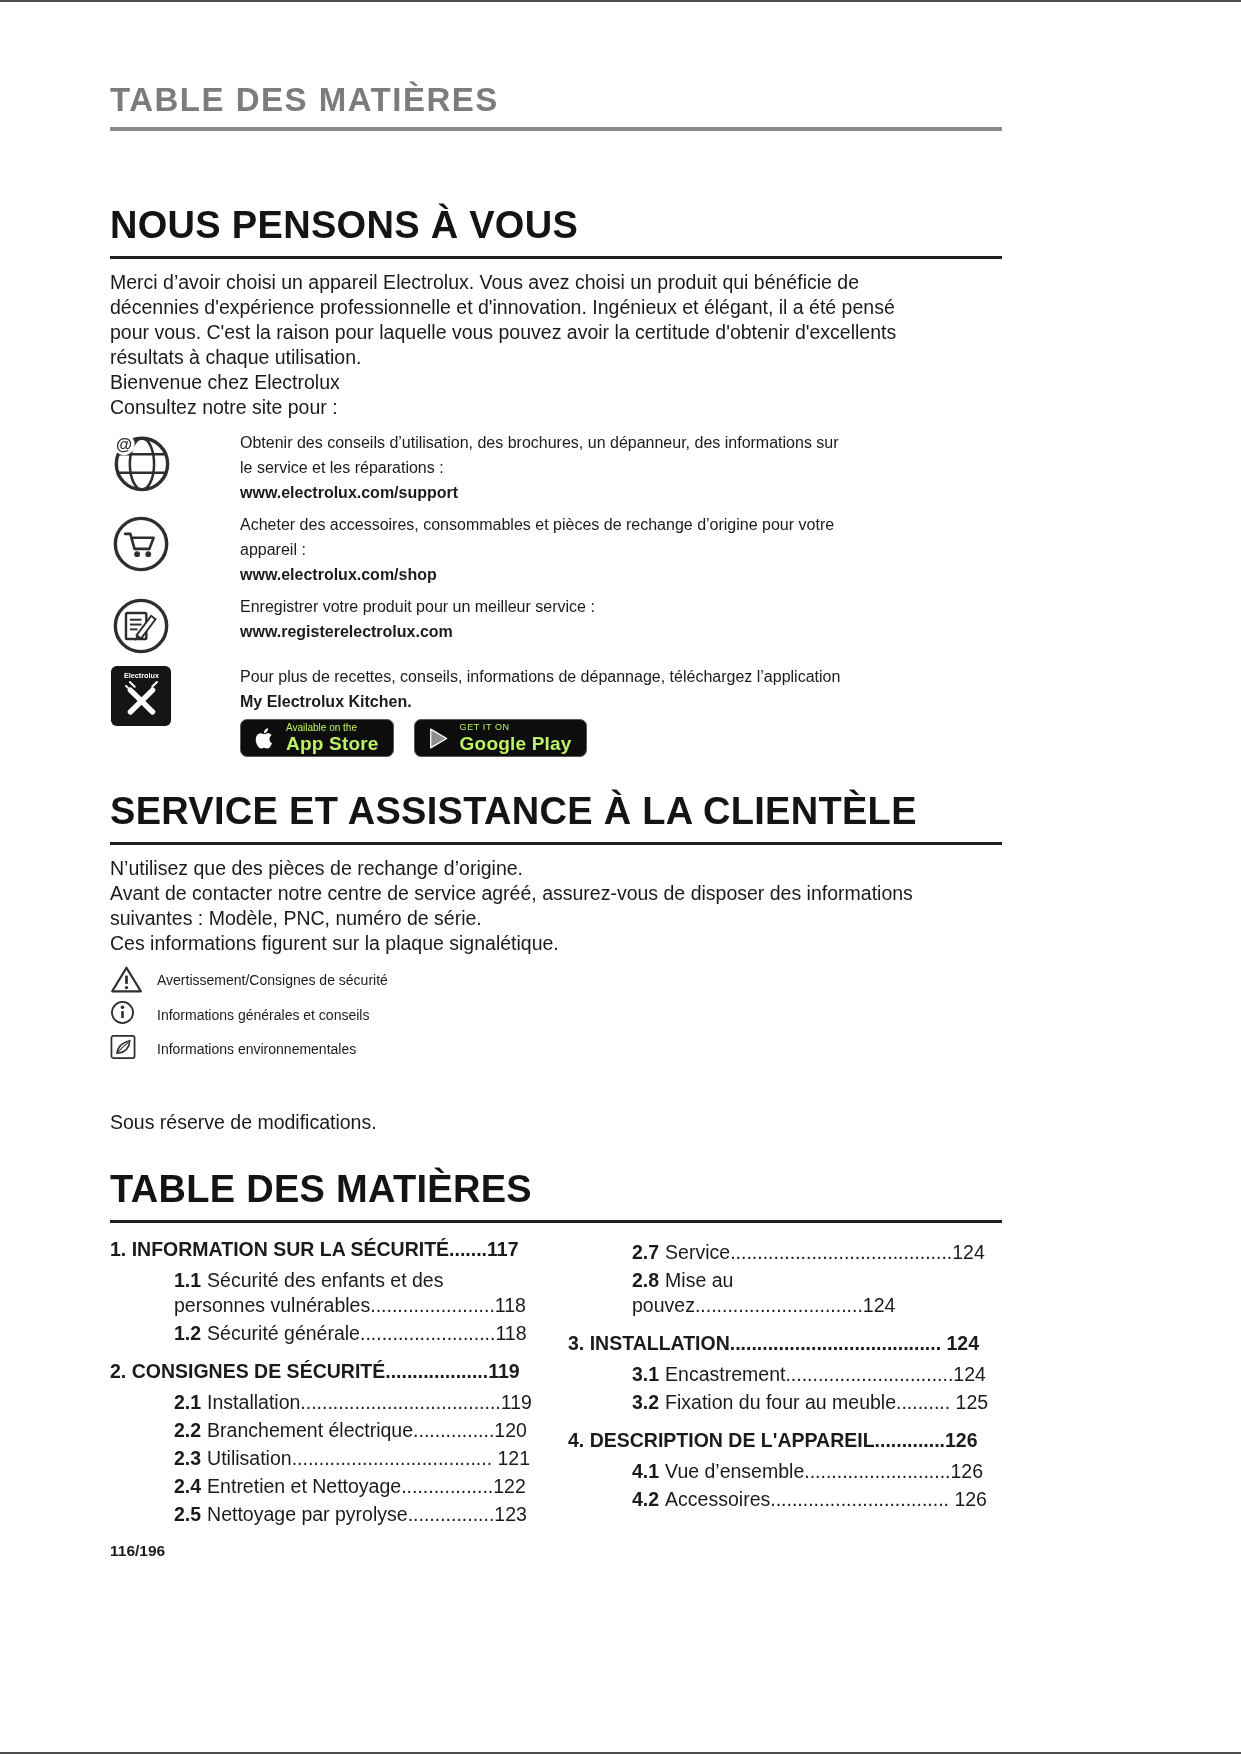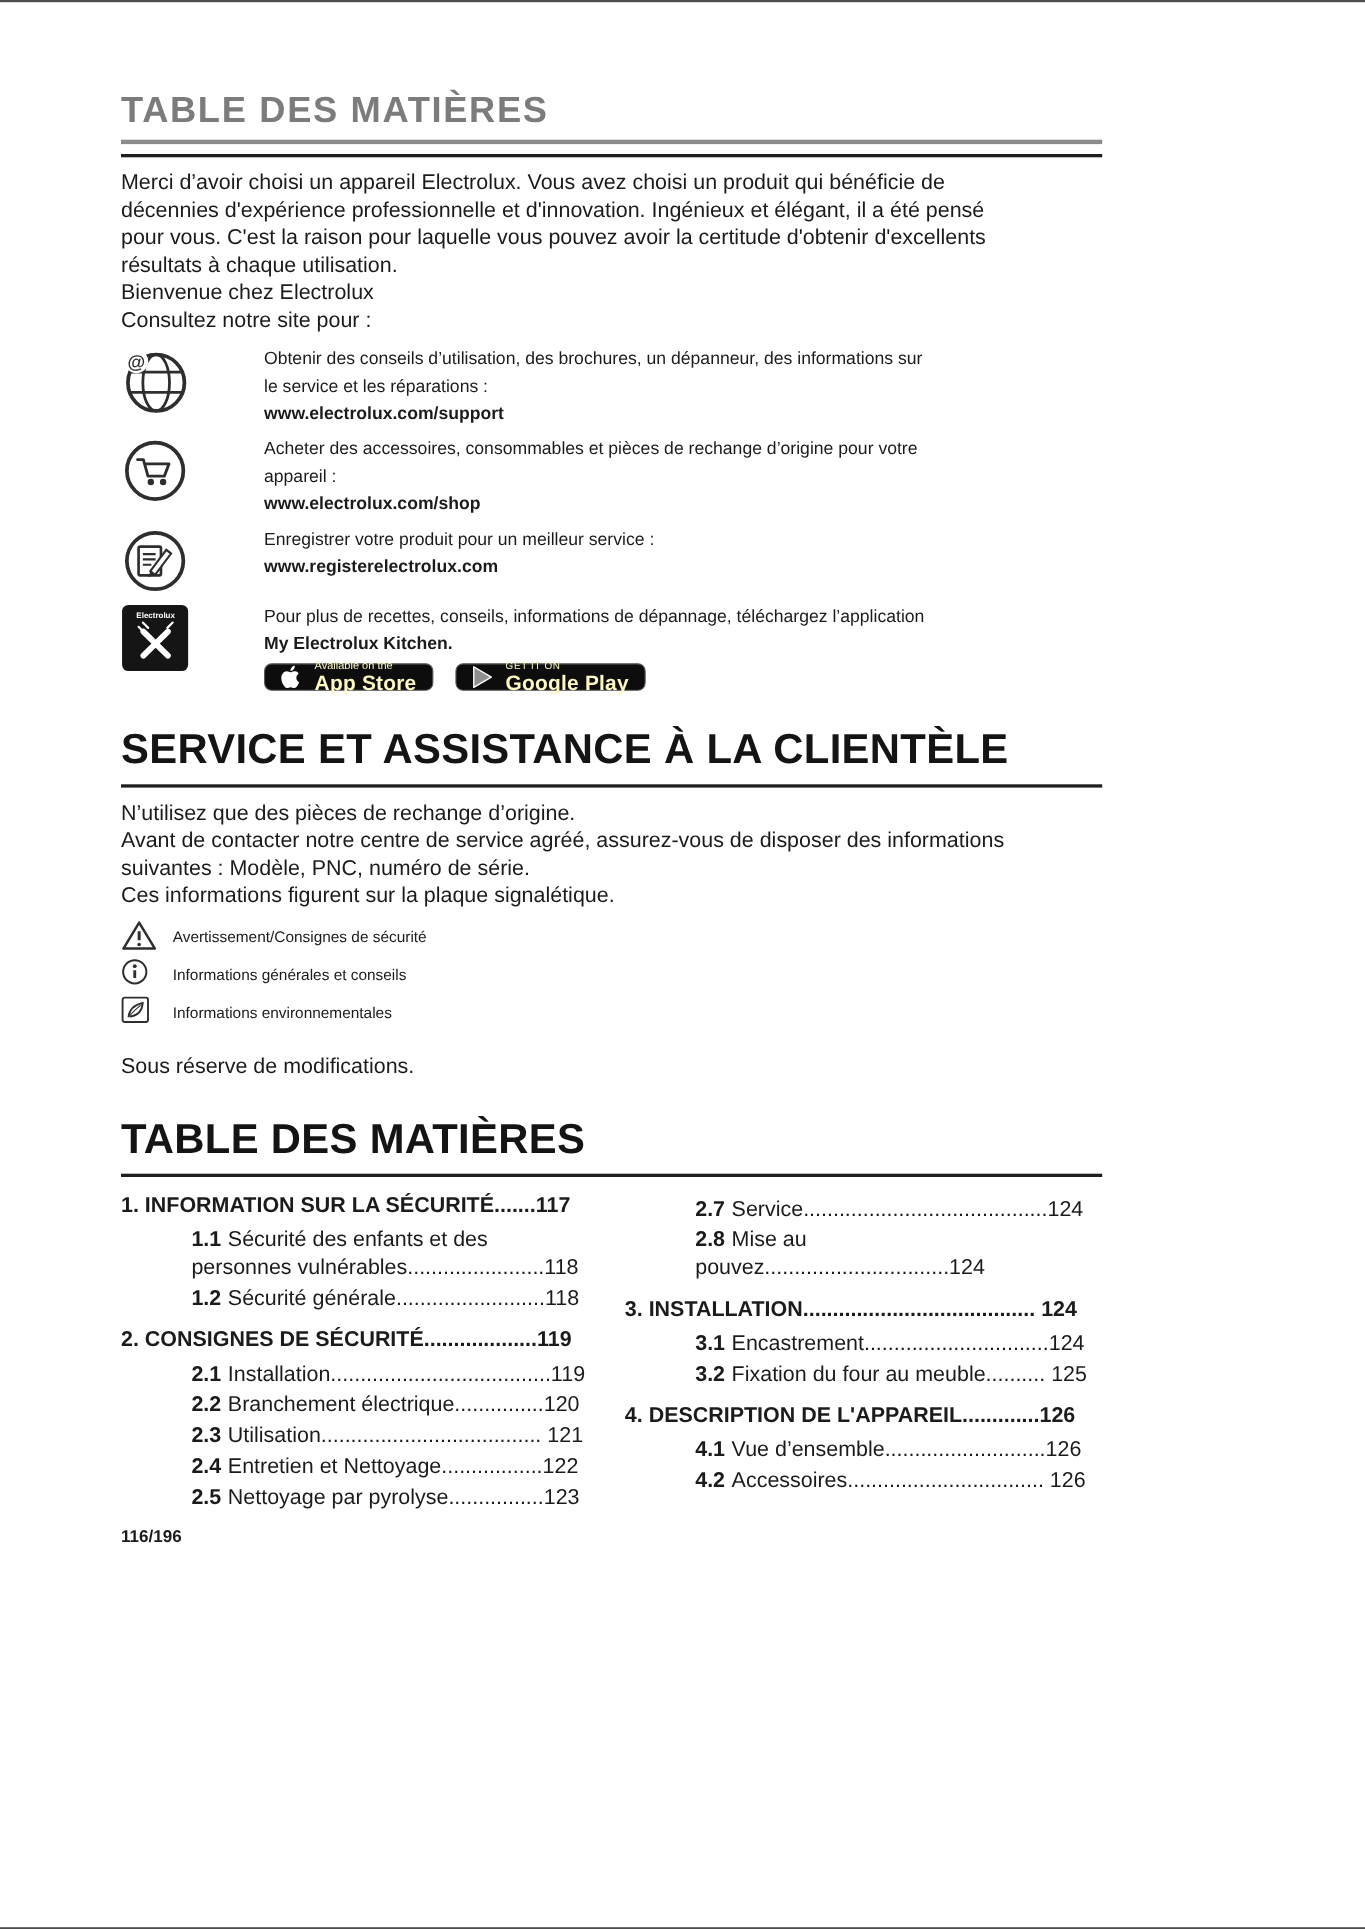--- a/index.html
+++ b/index.html
@@ -26,56 +26,57 @@
 
   .resources { margin-top: 10px; }
   .resource-row { display: flex; margin-bottom: 7px; }
   .resource-icon { flex: none; width: 130px; padding-top: 1px; }
   .resource-icon svg { width: 62px; height: 62px; display: block; }
   .rtext { flex: 1; }
   .rtext p { font-size: 16px; line-height: 25px; }
   .link { font-weight: bold; }
 
   .badges { display: flex; gap: 20px; margin-top: 5px; }
-  .badge { height: 25px; border-radius: 7px; background: #0d0d0d; border: 1.5px solid #5a5a5a; color: #fef9c3;
+  .badge { height: 38px; border-radius: 7px; background: #0d0d0d; border: 1.5px solid #5a5a5a; color: #bef264;
            display: flex; align-items: center; gap: 9px; padding: 0 14px 0 11px; width: max-content; }
   .badge-logo { display: flex; }
   .badge-logo svg { width: 25px; height: 25px; }
   .badge-text { display: flex; flex-direction: column; justify-content: center; }
   .badge-tagline { font-size: 10px; line-height: 11px; }
   .badge-store { font-size: 19px; line-height: 21px; font-weight: bold; letter-spacing: .2px; }
   .gp .badge-tagline { font-size: 9px; letter-spacing: .6px; }
 
   .service-lines { margin-top: 11px; }
   .notes { margin-top: 9px; }
   .note-row { display: flex; gap: 11px; margin: 6px 0; align-items: flex-start; }
   .note-icon { flex: none; width: 36px; display: flex; }
   .note-icon svg { display: block; }
   .note-text { font-size: 14px; line-height: 25px; padding-top: 3px; }
-  .disclaimer { margin-top: 24px; }
+  .disclaimer { margin-top: 48px; }
 
   .toc-cols { display: flex; gap: 24px; margin-top: 14px; }
   .toc-col { width: 434px; }
   .toc-h { font-size: 19.5px; line-height: 25px; font-weight: bold; margin: 13px 0 6px; }
   .toc-col .toc-h:first-child { margin-top: 0; }
   .toc-sub { font-size: 19.5px; line-height: 25px; margin: 3px 0 3px 64px; }
   .toc-sub b { margin-right: 6px; }
 
   .footer { margin-top: 12px; font-size: 15.5px; font-weight: bold; }
 </style>
 </head>
 <body>
 
 <div class="page">
   <div class="content">
 
     <div class="running-header">TABLE DES MATIÈRES</div>
     <div class="header-rule"></div>
 
     <section>
+      <div class="section-title mt-first">NOUS PENSONS À VOUS</div>
       <div class="title-rule"></div>
 
       <p class="body preline intro-para">Merci d’avoir choisi un appareil Electrolux. Vous avez choisi un produit qui bénéficie de
 décennies d'expérience professionnelle et d'innovation. Ingénieux et élégant, il a été pensé
 pour vous. C'est la raison pour laquelle vous pouvez avoir la certitude d'obtenir d'excellents
 résultats à chaque utilisation.</p>
       <p class="body">Bienvenue chez Electrolux</p>
       <p class="body">Consultez notre site pour :</p>
 
       <div class="resources">

